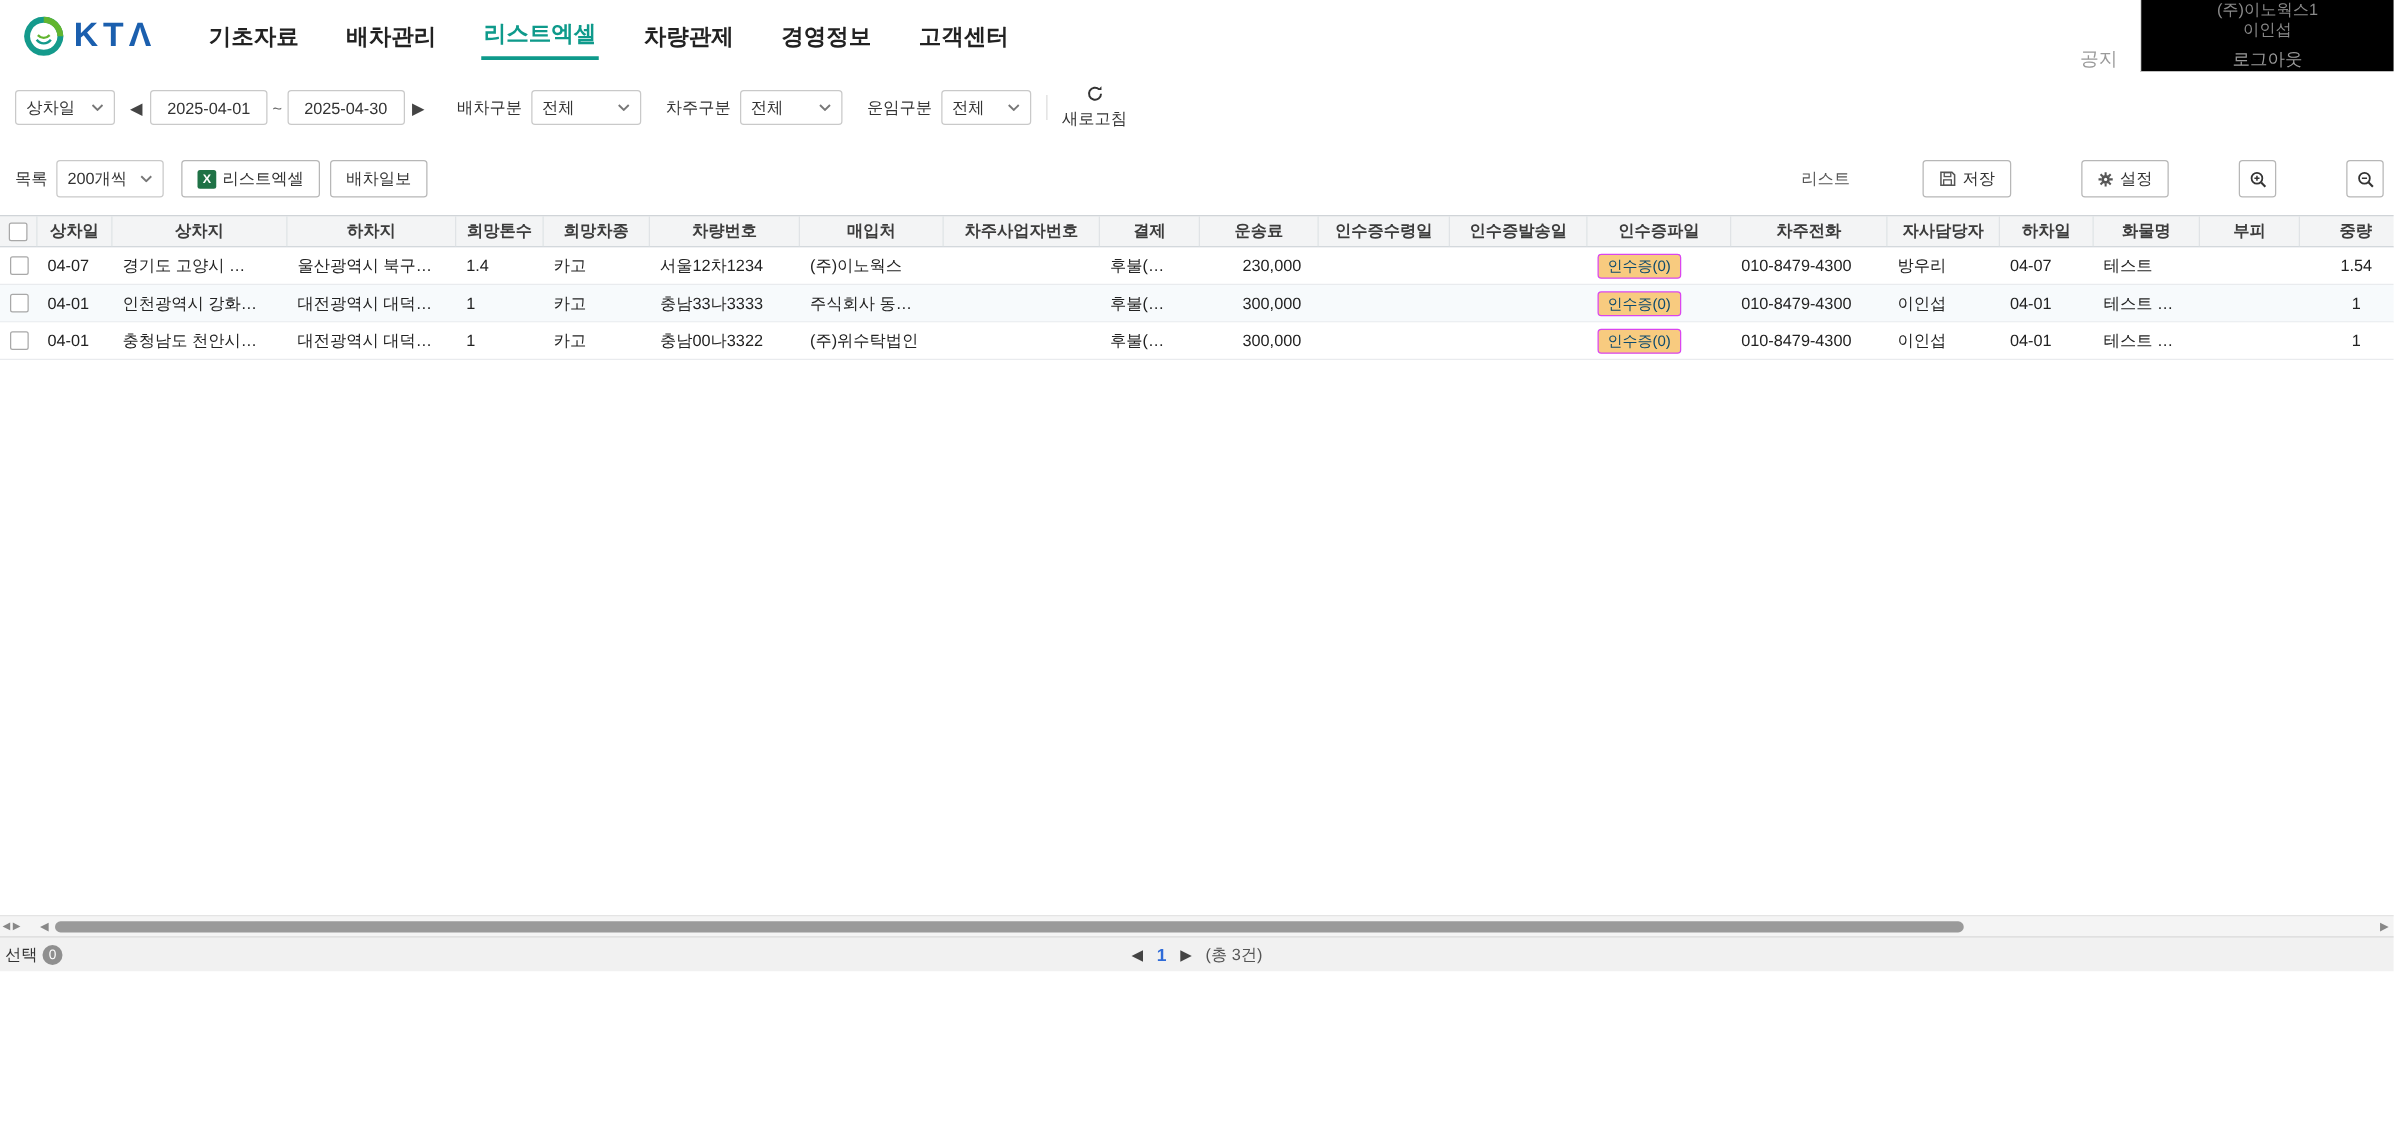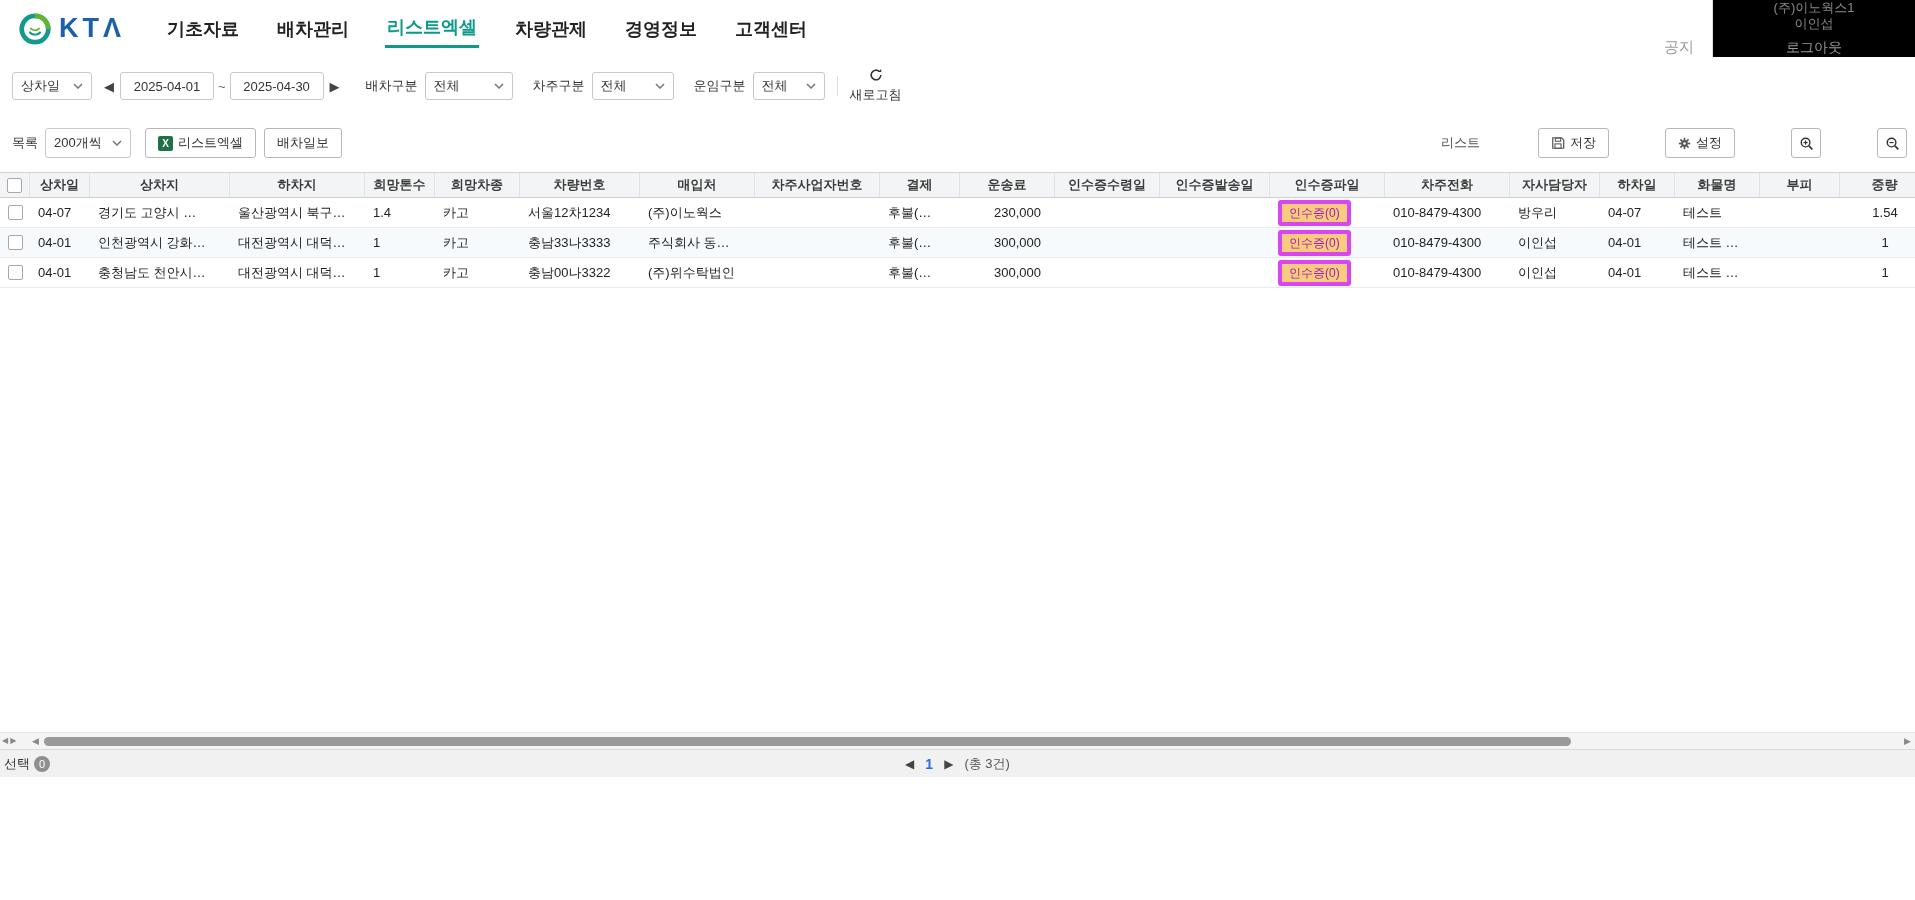--- a/index.html
+++ b/index.html
@@ -78,21 +78,21 @@
   .grid-row:nth-child(even) { background:#f7fafc; }
   .cell { flex:0 0 auto; display:flex; align-items:center; font-size:13px; color:#222;
     padding-left:8px; overflow:hidden; white-space:nowrap; }
   .cell.center { justify-content:center; padding-left:0; }
   .cell.right { justify-content:flex-end; padding-right:14px; padding-left:0; }
   .c0{width:30px}.c1{width:60px}.c2{width:140px}.c3{width:135px}.c4{width:70px}
   .c5{width:85px}.c6{width:120px}.c7{width:115px}.c8{width:125px}.c9{width:80px}
   .c10{width:95px}.c11{width:105px}.c12{width:110px}.c13{width:115px}.c14{width:125px}
   .c15{width:90px}.c16{width:75px}.c17{width:85px}.c18{width:80px}.c19{width:90px}
   .checkbox { width:15px; height:15px; border:1px solid #a8a8a8; border-radius:2px; background:#fff; display:inline-block; cursor:pointer; }
-  .badge { background:#F8CB7F; color:#a21caf; border:4px solid #d946ef; font-size:12px;
+  .badge { background:#F8CB7F; color:#0c4a6e; border:1px solid #d946ef; font-size:12px;
     padding:2px 7px; border-radius:3px; line-height:14px; cursor:pointer; }
 
   
   .hscroll { position:absolute; left:0; right:0; bottom:28px; height:17px; background:#f4f4f4;
     border-top:1px solid #e4e4e4; }
   .hs-minipair { position:absolute; left:2px; top:3px; font-size:8px; color:#888; letter-spacing:2px; cursor:pointer; }
   .hs-left { position:absolute; left:32px; top:3px; font-size:9px; color:#888; cursor:pointer; }
   .hs-right { position:absolute; right:4px; top:3px; font-size:9px; color:#888; cursor:pointer; }
   .hs-thumb { position:absolute; left:44px; top:4px; width:1527px; height:9px;
     background:#9a9a9a; border-radius:5px; cursor:grab; }

